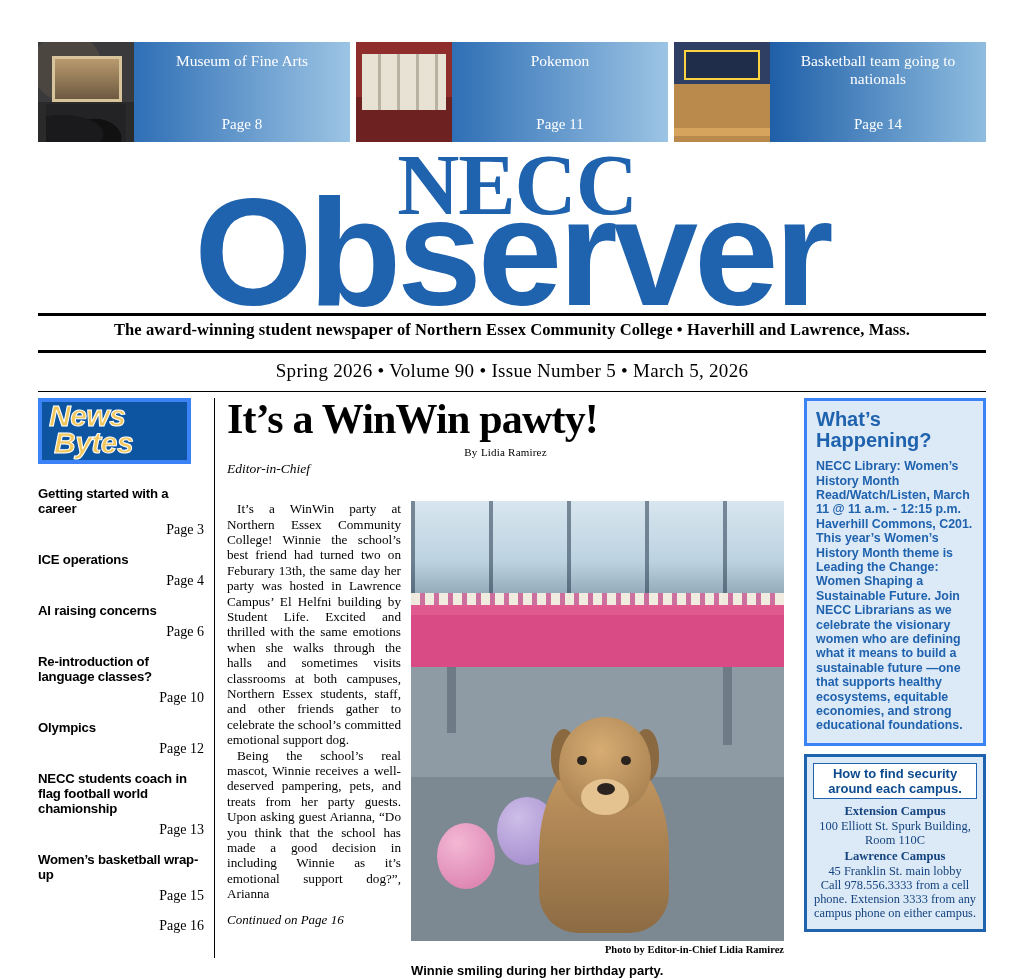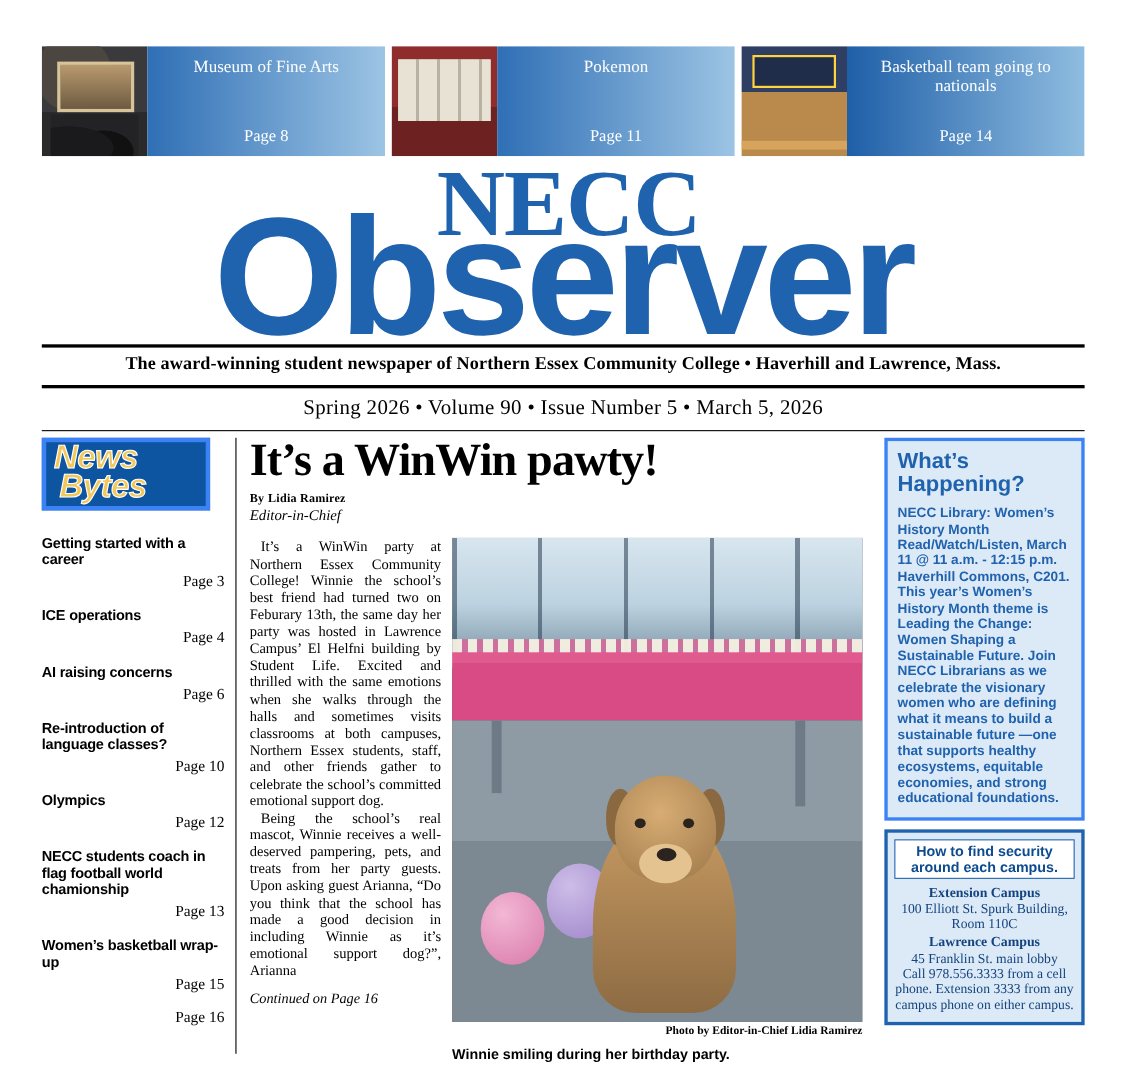--- a/index.html
+++ b/index.html
@@ -223,31 +223,32 @@
   .headline {
     font-family: "Liberation Serif", serif;
     font-weight: bold;
     font-size: 42px;
     line-height: 1.0;
     letter-spacing: -0.8px;
     margin: 0 0 4px 0;
   }
   .byline {
     font-family: "Liberation Serif", serif;
-    font-weight: bold;
+    font-weight: normal;
     font-size: 13px;
     letter-spacing: 0.2px;
+    text-align: center;
   }
   .byline .small-caps { font-size: 11px; }
   .byline-role {
     font-family: "Liberation Serif", serif;
     font-style: italic;
     font-size: 13.5px;
     margin-top: 1px;
-    margin-bottom: 12px;
+    margin-bottom: 24px;
   }
 
   .mid-flow {
     display: flex;
     margin-top: 8px;
   }
   .story-col {
     width: 174px;
     flex: 0 0 174px;
     font-family: "Liberation Serif", serif;

